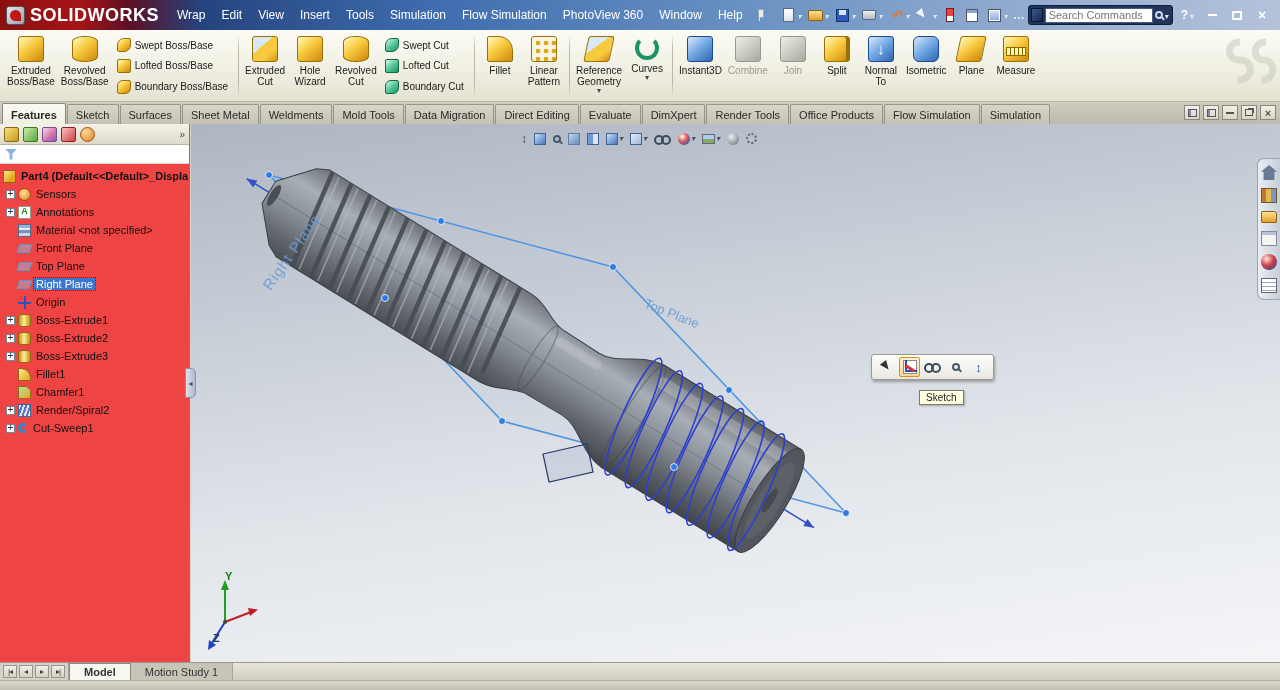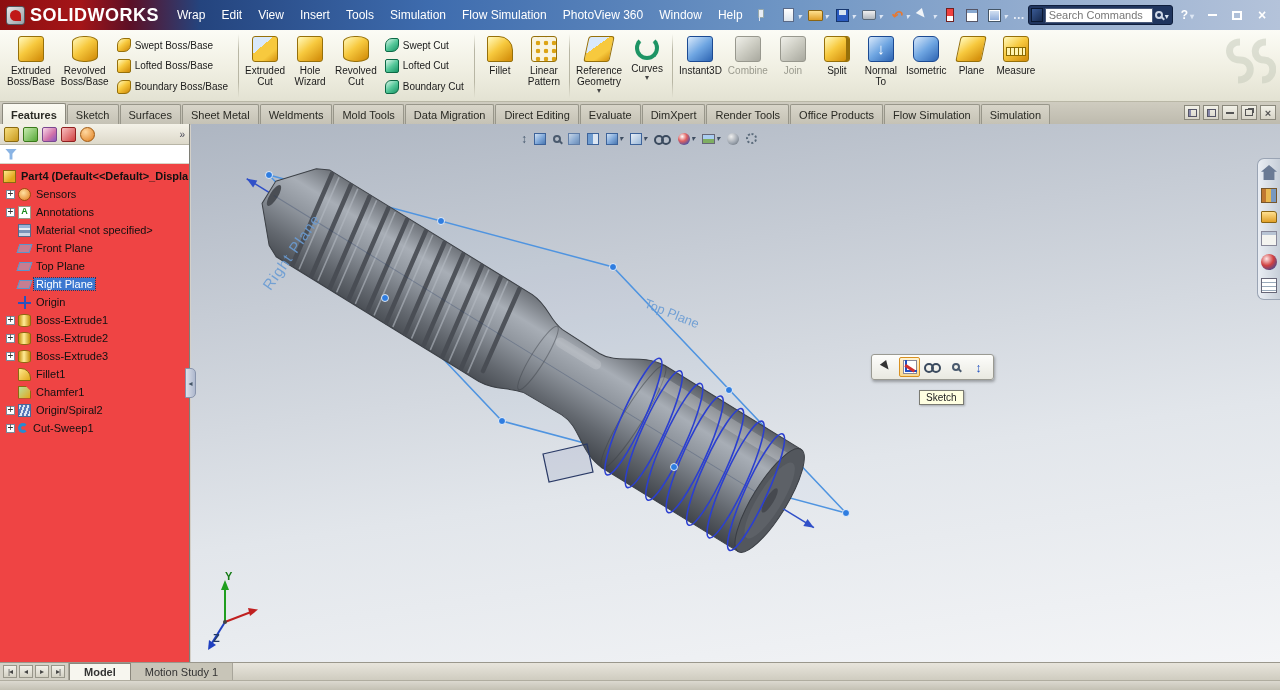--- a/index.html
+++ b/index.html
@@ -553,21 +553,21 @@
       <span class="tlabel">Fillet1</span>
     </div>
     <div class="trow">
       <span class="noexp"></span>
       <span class="tic tic-chamfer"></span>
       <span class="tlabel">Chamfer1</span>
     </div>
     <div class="trow">
       <span class="expand"></span>
       <span class="tic tic-helix"></span>
-      <span class="tlabel">Origin/Spiral2</span>
+      <span class="tlabel">Render/Spiral2</span>
     </div>
     <div class="trow">
       <span class="expand"></span>
       <span class="tic tic-cutsweep"></span>
       <span class="tlabel">Cut-Sweep1</span>
     </div>
   </div>
   <div class="fm-hscroll">
     <span class="sbtn l"></span>
     <span class="strack">

